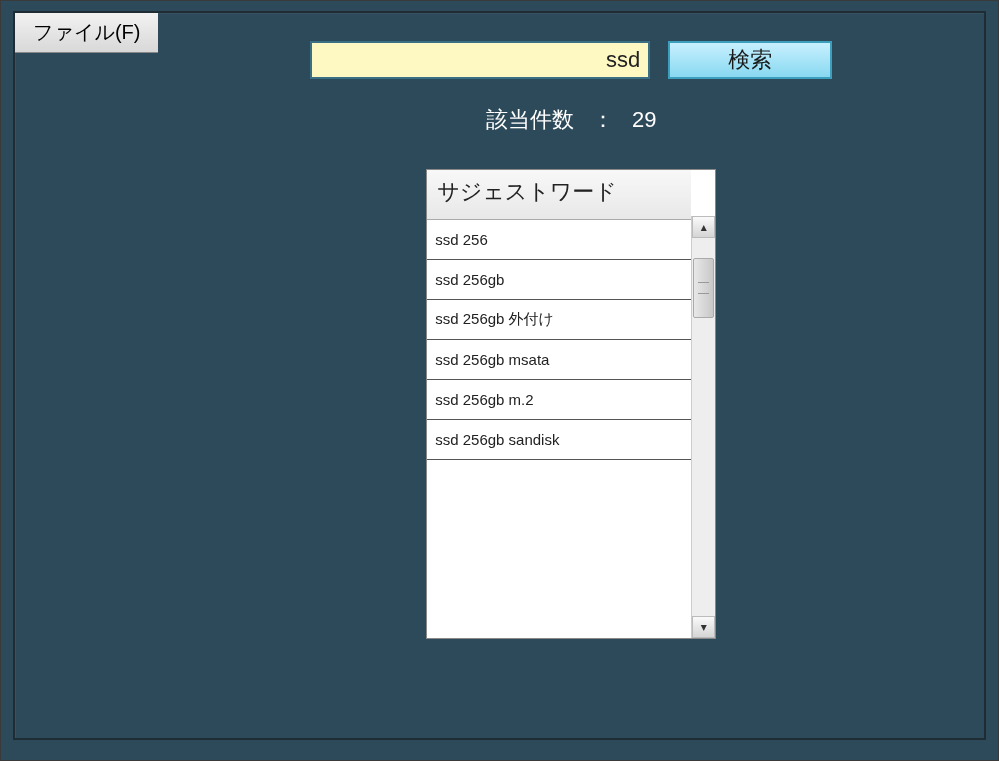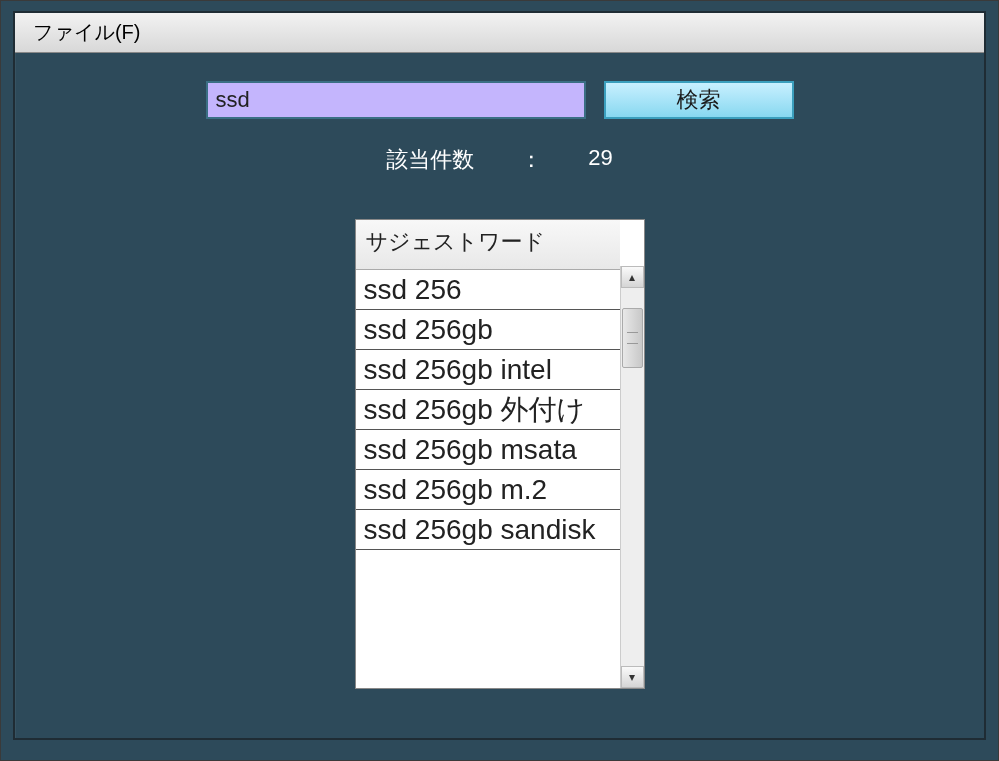--- a/index.html
+++ b/index.html
@@ -57,21 +57,20 @@
       padding: 10px 12px 20px 12px;
       background: #2d4a5a;
     }
     .inner-body {
       width: 100%;
       height: 100%;
       background: #2d4a5a;
       border: 2px solid #1f2c34;
       box-shadow: inset 1px 1px 0 rgba(255,255,255,0.05);
       display: flex;
-      flex-direction: column;
     }
     .menubar {
       height: 40px;
       background: linear-gradient(to bottom, #f2f2f2, #d8d8d8);
       border-bottom: 1px solid #888;
       display: flex;
       align-items: center;
       padding: 0 10px;
     }
     .menu-item {
@@ -85,46 +84,48 @@
       flex-direction: column;
       align-items: center;
       padding-top: 28px;
     }
     .search-row {
       display: flex;
       align-items: center;
       gap: 18px;
     }
     .search-input {
-      width: 380px;
+      width: 340px;
       height: 38px;
       font-size: 22px;
       padding: 4px 8px;
       border: 2px solid #3b6f84;
-      background: #c4b5fd;
+      background: #fef9c3;
       color: #222;
+      text-align: right;
     }
     .search-btn {
-      width: 190px;
+      width: 164px;
       height: 38px;
       font-size: 22px;
       color: #1a1a1a;
       background: linear-gradient(to bottom, #c8f0ff, #88d8f0);
       border: 2px solid #3b9fbd;
       cursor: pointer;
     }
     .count-row {
       margin-top: 26px;
       color: #fff;
       font-size: 22px;
       display: flex;
-      gap: 46px;
+      gap: 18px;
+      align-items: center;
     }
     .grid-wrap {
-      margin-top: 44px;
+      margin-top: 34px;
       display: flex;
       background: #fff;
       border: 1px solid #888;
       width: 290px;
       height: 470px;
     }
     .grid {
       flex: 1;
       display: flex;
       flex-direction: column;
@@ -137,21 +138,21 @@
       padding: 7px 10px 12px 10px;
       color: #222;
     }
     .grid-body {
       flex: 1;
       overflow: hidden;
     }
     .grid-cell {
       border-bottom: 1px solid #555;
       border-top: none;
-      font-size: 28px;
+      font-size: 15px;
       padding: 6px 8px;
       color: #222;
       white-space: nowrap;
       height: 40px;
       display: flex;
       align-items: center;
     }
     .scrollbar {
       width: 24px;
       background: #f0f0f0;
@@ -212,21 +213,20 @@
           <span>：</span>
           <span>29</span>
         </div>
 
         <div class="grid-wrap">
           <div class="grid">
             <div class="grid-header">サジェストワード</div>
             <div class="grid-body">
               <div class="grid-cell">ssd 256</div>
               <div class="grid-cell">ssd 256gb</div>
-              <div class="grid-cell">ssd 256gb intel</div>
               <div class="grid-cell">ssd 256gb 外付け</div>
               <div class="grid-cell">ssd 256gb msata</div>
               <div class="grid-cell">ssd 256gb m.2</div>
               <div class="grid-cell">ssd 256gb sandisk</div>
             </div>
           </div>
           <div class="scrollbar">
             <div class="scroll-arrow">▴</div>
             <div class="scroll-track">
               <div class="scroll-thumb"></div>

